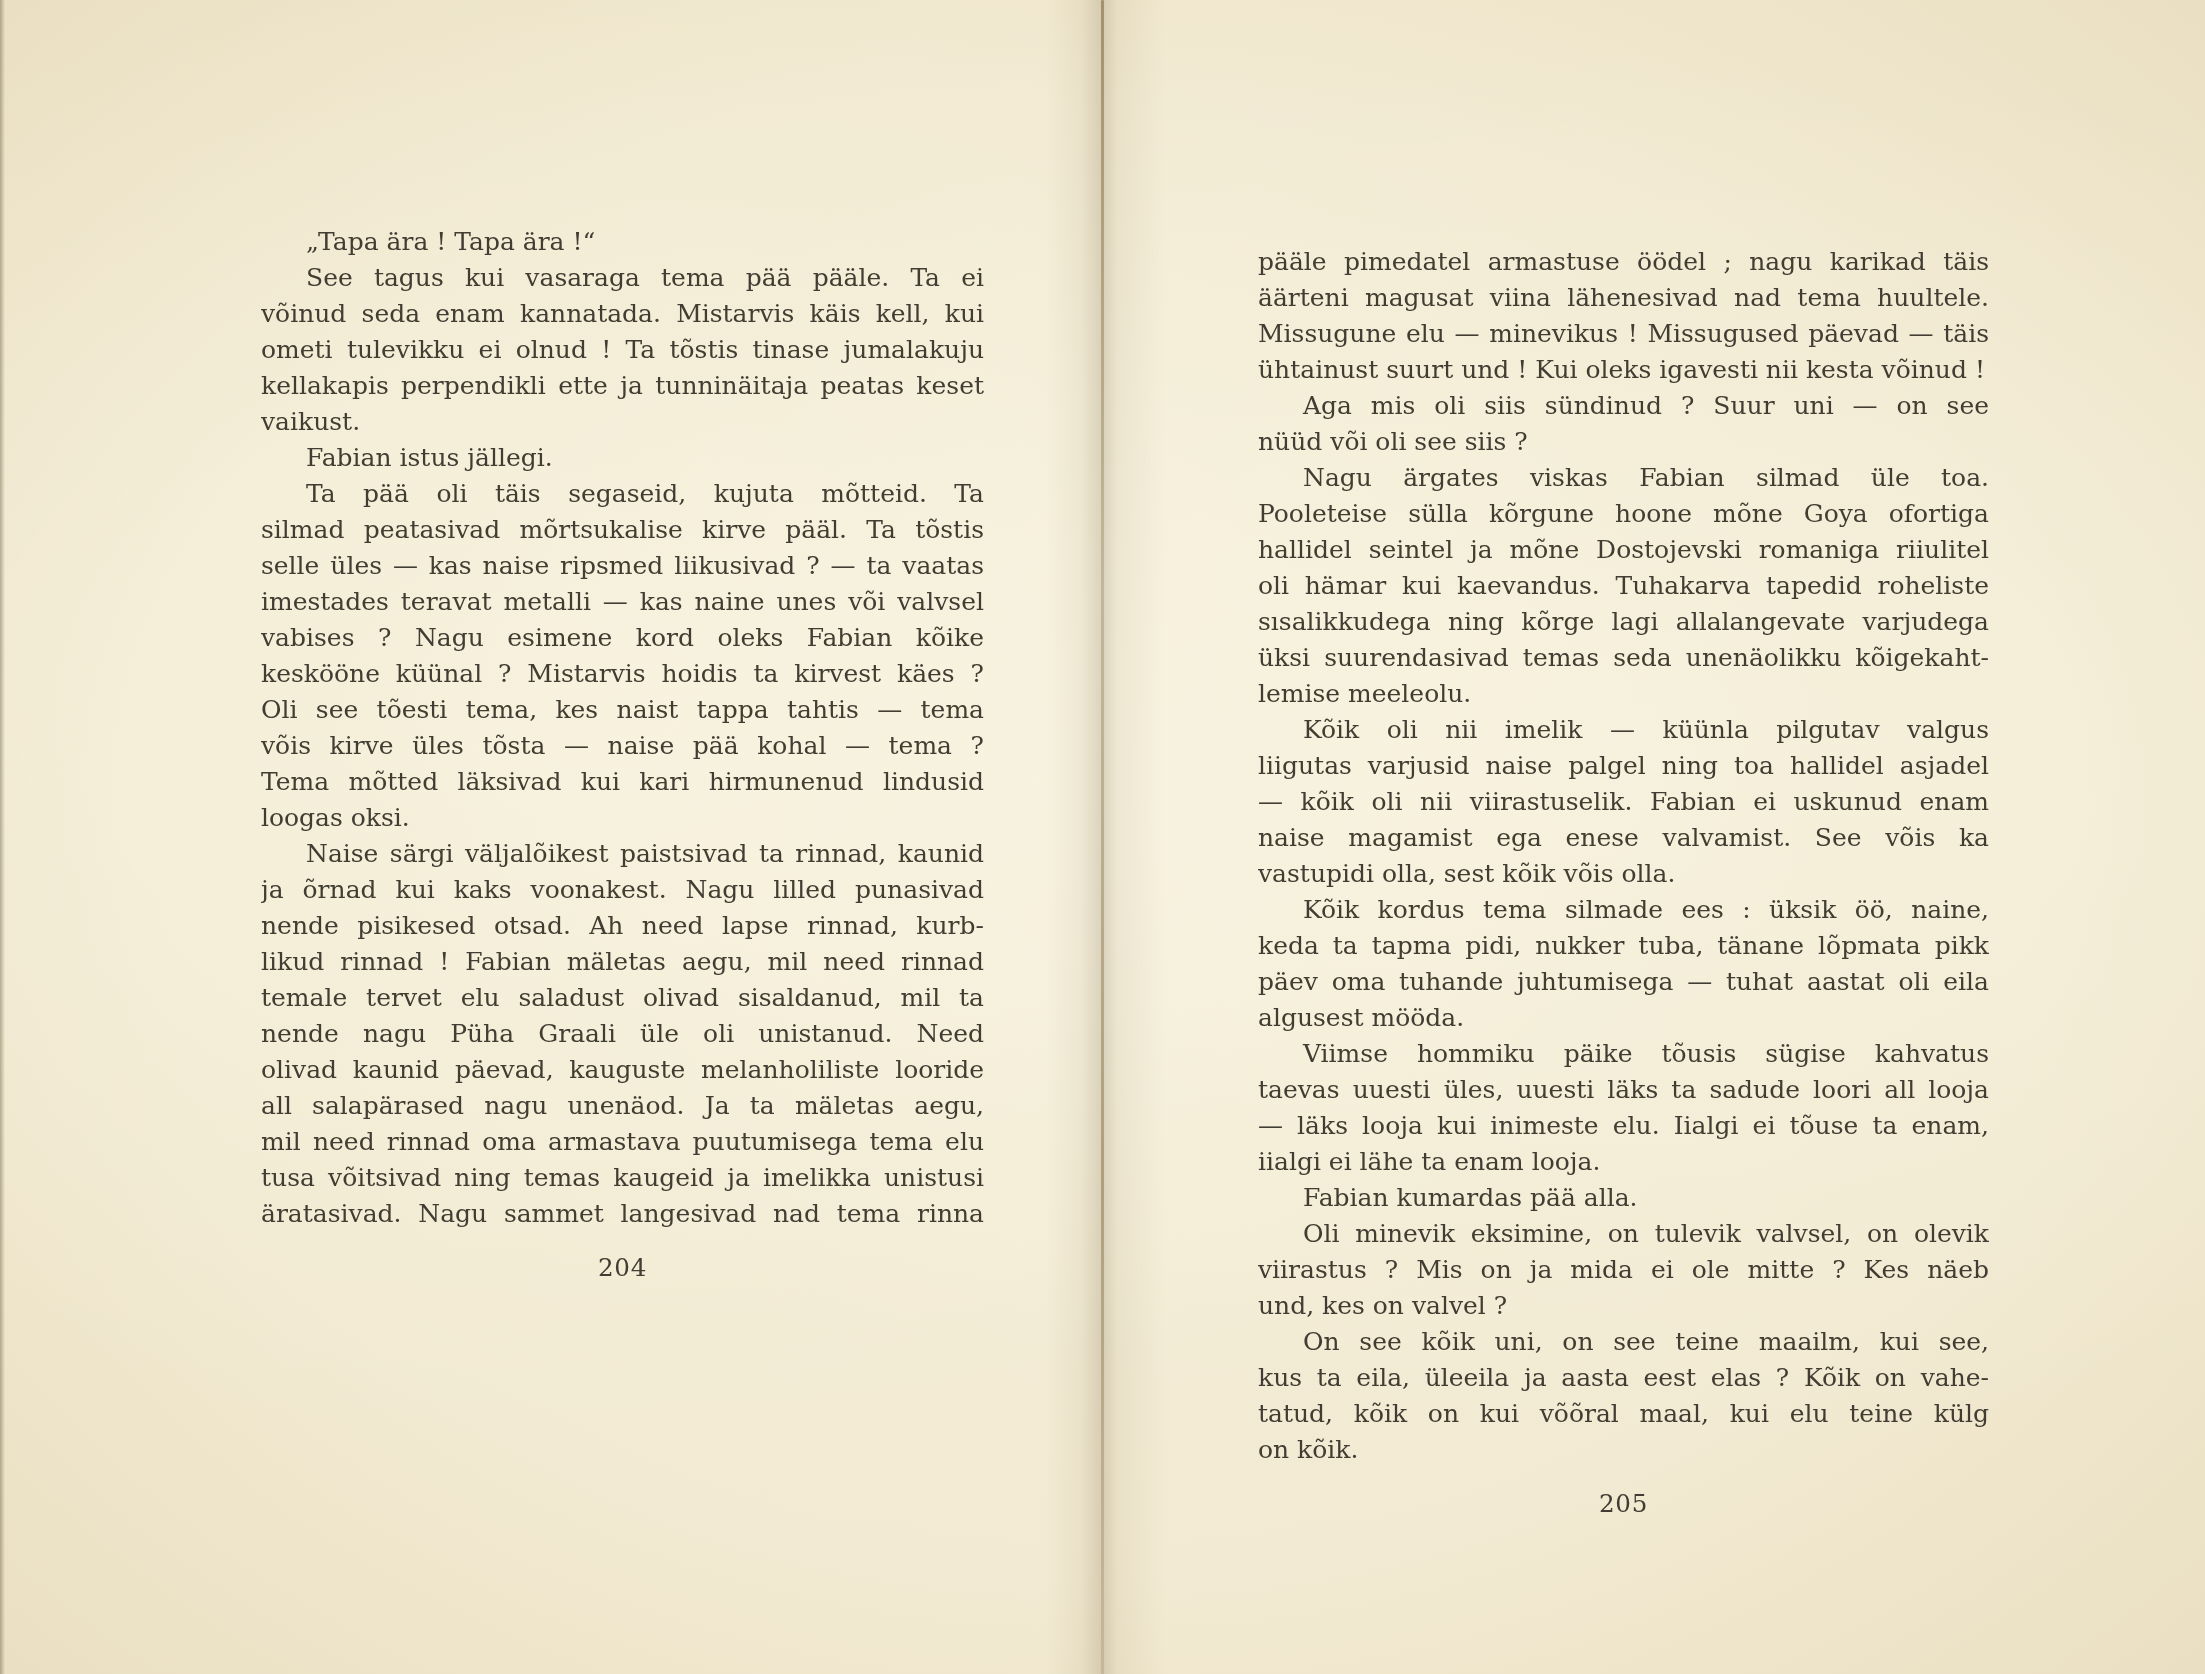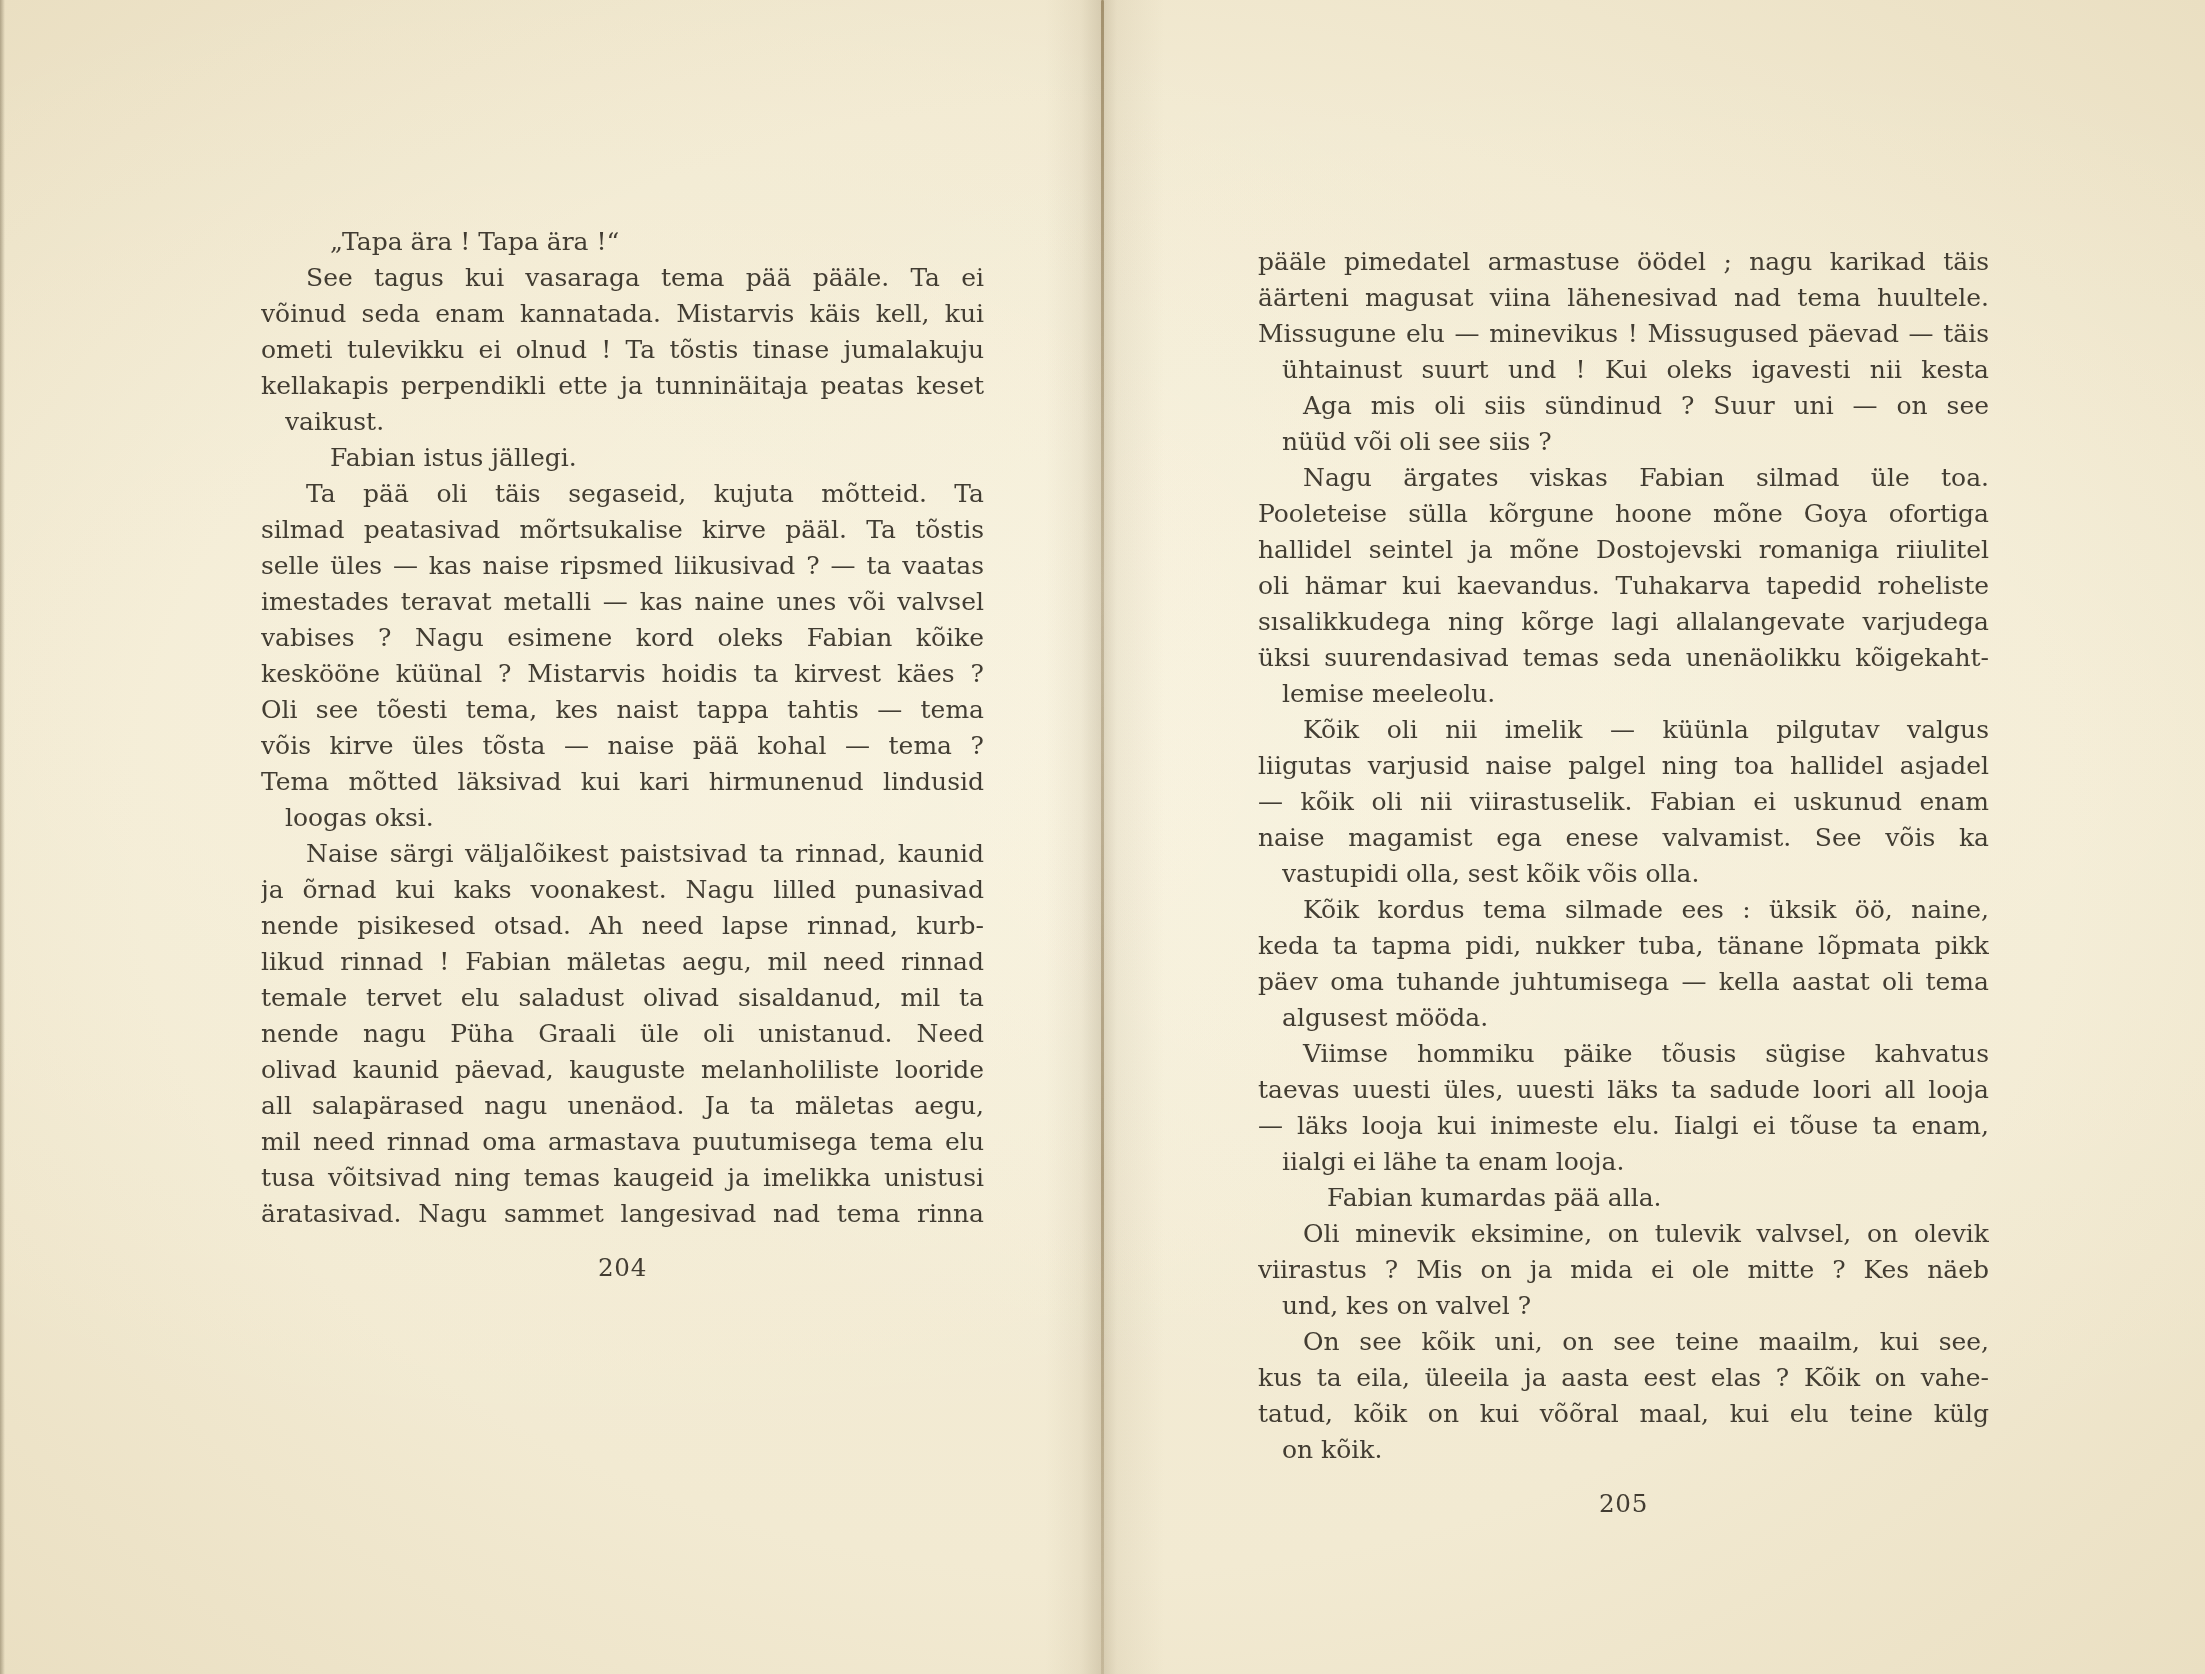--- a/index.html
+++ b/index.html
@@ -48,21 +48,21 @@
   .page-right { left: 1258px; top: 244px; width: 731px; }
   .para { margin: 0; padding: 0; }
   .line {
     height: 36px;
     line-height: 36px;
     overflow: hidden;
     text-align: justify;
     text-align-last: justify;
     white-space: normal;
   }
-  .line.endline { text-align-last: left; margin-left: 24px; }
+  .line.endline { text-align-last: left; }
   .line.indent  { text-indent: 45px; }
   .pagenum {
     margin-top: 21px;
     text-align: center;
     font-size: 24.6px;
     letter-spacing: 0.7px;
   }
 </style>
 </head>
 <body>
@@ -140,21 +140,21 @@
         <div class="para">
           <div class="line indent">Kõik oli nii imelik — küünla pilgutav valgus</div>
           <div class="line">liigutas varjusid naise palgel ning toa hallidel asjadel</div>
           <div class="line">— kõik oli nii viirastuselik. Fabian ei uskunud enam</div>
           <div class="line">naise magamist ega enese valvamist. See võis ka</div>
           <div class="line endline">vastupidi olla, sest kõik võis olla.</div>
         </div>
         <div class="para">
           <div class="line indent">Kõik kordus tema silmade ees : üksik öö, naine,</div>
           <div class="line">keda ta tapma pidi, nukker tuba, tänane lõpmata pikk</div>
-          <div class="line">päev oma tuhande juhtumisega — kella aastat oli tema</div>
+          <div class="line">päev oma tuhande juhtumisega — tuhat aastat oli eila</div>
           <div class="line endline">algusest mööda.</div>
         </div>
         <div class="para">
           <div class="line indent">Viimse hommiku päike tõusis sügise kahvatus</div>
           <div class="line">taevas uuesti üles, uuesti läks ta sadude loori all looja</div>
           <div class="line">— läks looja kui inimeste elu. Iialgi ei tõuse ta enam,</div>
           <div class="line endline">iialgi ei lähe ta enam looja.</div>
         </div>
         <div class="para">
           <div class="line indent endline">Fabian kumardas pää alla.</div>

